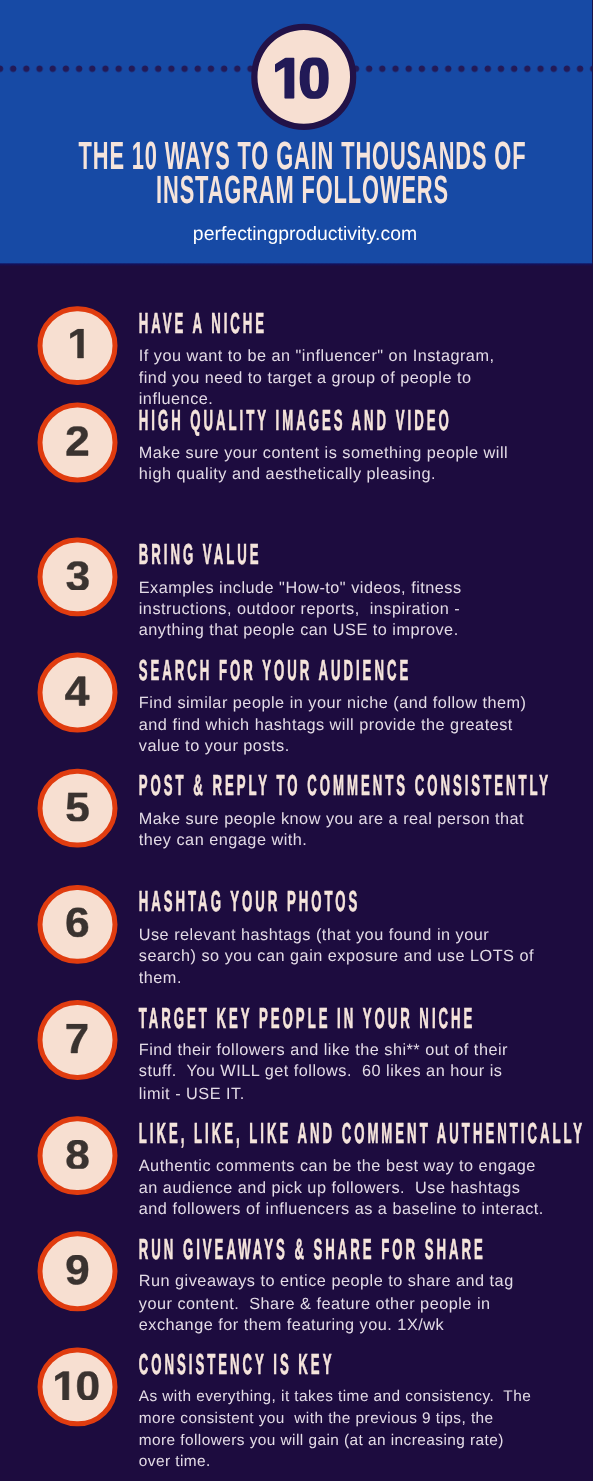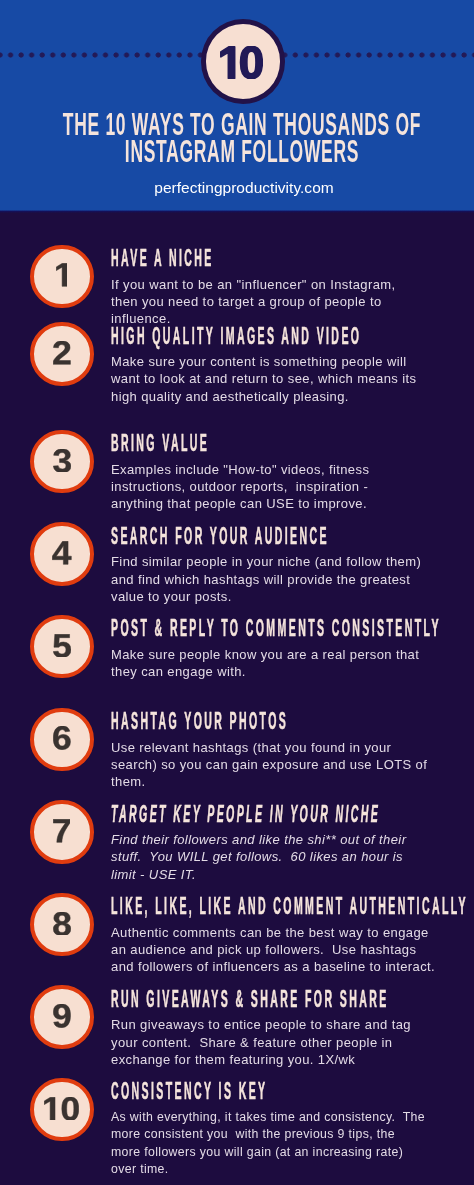--- a/index.html
+++ b/index.html
@@ -86,42 +86,41 @@
               </g>
             </svg>
           </div>
         </div>
         <div class="txt">
           <div class="hdwrap">
             <div class="hd">HAVE A NICHE</div>
           </div>
           <div class="bdwrap">
             <div class="bd">If you want to be an "influencer" on Instagram,</div>
-            <div class="bd">then you need to target a group of people to</div>
+            <div class="bd">find you need to target a group of people to</div>
             <div class="bd">influence.</div>
           </div>
         </div>
       </div>
       <div class="item" style="top: 322px; height: 63.5px;">
         <div class="circ">
           <div class="num">
             <svg width="17.66" height="23.60" viewBox="56 -15 1016 1439" preserveAspectRatio="none">
               <g fill="#3a3330" stroke="#3a3330" stroke-width="30" stroke-linejoin="round" transform="translate(0,1409) scale(1,-1)">
                 <path d="M71 0V195Q126 316 227.5 431.0Q329 546 483 671Q631 791 690.5 869.0Q750 947 750 1022Q750 1206 565 1206Q475 1206 427.5 1157.5Q380 1109 366 1012L83 1028Q107 1224 229.5 1327.0Q352 1430 563 1430Q791 1430 913.0 1326.0Q1035 1222 1035 1034Q1035 935 996.0 855.0Q957 775 896.0 707.5Q835 640 760.5 581.0Q686 522 616.0 466.0Q546 410 488.5 353.0Q431 296 403 231H1057V0Z" transform="translate(0,0)"></path>
               </g>
             </svg>
           </div>
         </div>
         <div class="txt">
           <div class="hdwrap">
             <div class="hd">HIGH QUALITY IMAGES AND VIDEO</div>
           </div>
           <div class="bdwrap">
             <div class="bd">Make sure your content is something people will</div>
-            <div class="bd">want to look at and return to see, which means its</div>
             <div class="bd">high quality and aesthetically pleasing.</div>
           </div>
         </div>
       </div>
       <div class="item" style="top: 429.7px; height: 63.5px;">
         <div class="circ">
           <div class="num">
             <svg width="18.22" height="23.60" viewBox="32 -15 1048 1439" preserveAspectRatio="none">
               <g fill="#3a3330" stroke="#3a3330" stroke-width="30" stroke-linejoin="round" transform="translate(0,1409) scale(1,-1)">
                 <path d="M1065 391Q1065 193 935.0 85.0Q805 -23 565 -23Q338 -23 204.0 81.5Q70 186 47 383L333 408Q360 205 564 205Q665 205 721.0 255.0Q777 305 777 408Q777 502 709.0 552.0Q641 602 507 602H409V829H501Q622 829 683.0 878.5Q744 928 744 1020Q744 1107 695.5 1156.5Q647 1206 554 1206Q467 1206 413.5 1158.0Q360 1110 352 1022L71 1042Q93 1224 222.0 1327.0Q351 1430 559 1430Q780 1430 904.5 1330.5Q1029 1231 1029 1055Q1029 923 951.5 838.0Q874 753 728 725V721Q890 702 977.5 614.5Q1065 527 1065 391Z" transform="translate(0,0)"></path>
@@ -195,21 +194,21 @@
           <div class="hdwrap">
             <div class="hd">HASHTAG YOUR PHOTOS</div>
           </div>
           <div class="bdwrap">
             <div class="bd">Use relevant hashtags (that you found in your</div>
             <div class="bd">search) so you can gain exposure and use LOTS of</div>
             <div class="bd">them.</div>
           </div>
         </div>
       </div>
-      <div class="item" style="top: 800.1px; height: 63.5px; font-style: italic;">
+      <div class="item" style="top: 800.1px; height: 63.5px;">
         <div class="circ">
           <div class="num">
             <svg width="17.23" height="23.60" viewBox="73 -15 991 1439" preserveAspectRatio="none">
               <g fill="#3a3330" stroke="#3a3330" stroke-width="30" stroke-linejoin="round" transform="translate(0,1409) scale(1,-1)">
                 <path d="M1049 1186Q954 1036 869.5 895.0Q785 754 722.0 611.5Q659 469 622.5 318.5Q586 168 586 0H293Q293 176 339.0 340.5Q385 505 472.0 675.5Q559 846 788 1178H88V1409H1049Z" transform="translate(0,0)"></path>
               </g>
             </svg>
           </div>
         </div>
         <div class="txt">

